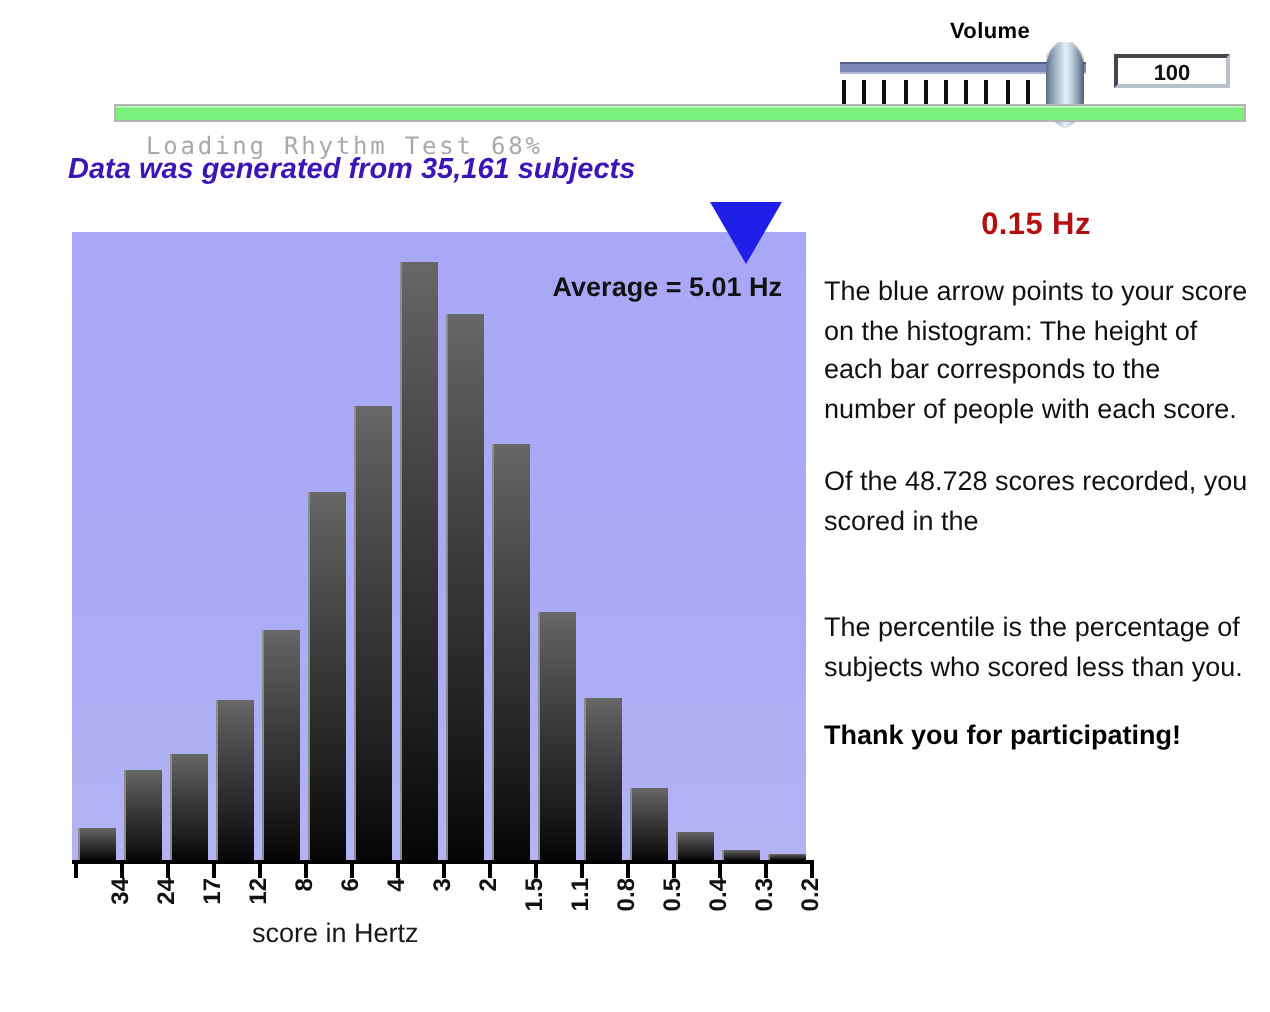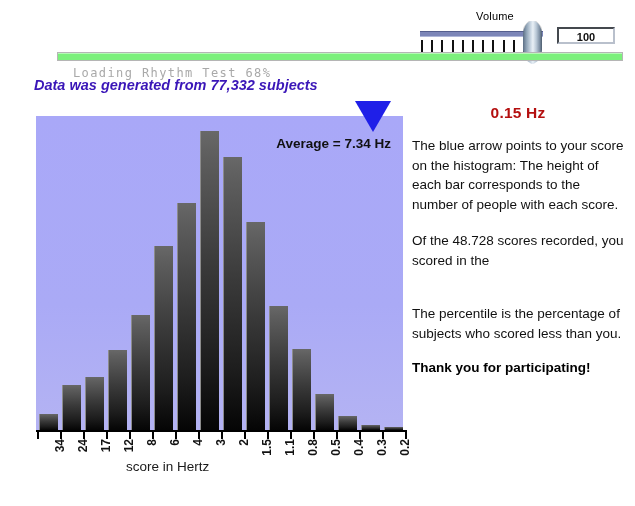--- a/index.html
+++ b/index.html
@@ -25,21 +25,21 @@
     width: 210px;
     height: 48px;
   }
   #volume-label {
     position: absolute;
     left: 30px;
     top: 0px;
     width: 90px;
     text-align: center;
     font-size: 11px;
-    font-weight: normal;
+    font-weight: bold;
     color: #000;
     letter-spacing: .2px;
   }
   #volume-slider {
     position: absolute;
     left: 0px;
     top: 18px;
     width: 125px;
     height: 30px;
   }
@@ -300,21 +300,21 @@
       </div>
     <div id="slider-thumb"></div>
   </div>
   <div id="volume-value-field">100</div>
 </div>
 
 <div id="progress-outer">
   <div id="progress-fill"></div>
 </div>
 <div id="loading-text">Loading Rhythm Test  68%</div>
-<div id="subjects-line">Data was generated from 77,332 subjects</div>
+<div id="subjects-line">Data was generated from 35,161 subjects</div>
 
 <div id="chart">
   <div id="plot-area"></div>
   <div id="bars">
       <div class="bar" title="34 Hz" style="left: 3px; width: 18px; height: 15.7px;"></div>
       <div class="bar" title="24 Hz" style="left: 26px; width: 18px; height: 44.6846px;"></div>
       <div class="bar" title="17 Hz" style="left: 49px; width: 18px; height: 53.1385px;"></div>
       <div class="bar" title="12 Hz" style="left: 72px; width: 18px; height: 79.7077px;"></div>
       <div class="bar" title="8 Hz" style="left: 95px; width: 18px; height: 114.731px;"></div>
       <div class="bar" title="6 Hz" style="left: 118px; width: 18px; height: 183.569px;"></div>
@@ -323,21 +323,21 @@
       <div class="bar" title="2 Hz" style="left: 187px; width: 18px; height: 272.938px;"></div>
       <div class="bar" title="1.5 Hz" style="left: 210px; width: 18px; height: 207.723px;"></div>
       <div class="bar" title="1.1 Hz" style="left: 233px; width: 18px; height: 124.392px;"></div>
       <div class="bar" title="0.8 Hz" style="left: 256px; width: 18px; height: 80.9154px;"></div>
       <div class="bar" title="0.5 Hz" style="left: 279px; width: 18px; height: 36.2308px;"></div>
       <div class="bar" title="0.4 Hz" style="left: 302px; width: 18px; height: 14.4923px;"></div>
       <div class="bar" title="0.3 Hz" style="left: 325px; width: 18px; height: 4.83077px;"></div>
       <div class="bar" title="0.2 Hz" style="left: 348px; width: 18px; height: 3px;"></div>
     </div>
   <div id="annotation">
-    <div>Average = 7.34 Hz</div>
+    <div>Average = 5.01 Hz</div>
   </div>
 </div>
 <div id="score-arrow"></div>
 
 <div id="axis-line"></div>
 <div id="axis-ticks">
     <i style="left: 1px;"></i>
     <i style="left: 24px;"></i>
     <i style="left: 47px;"></i>
     <i style="left: 70px;"></i>

